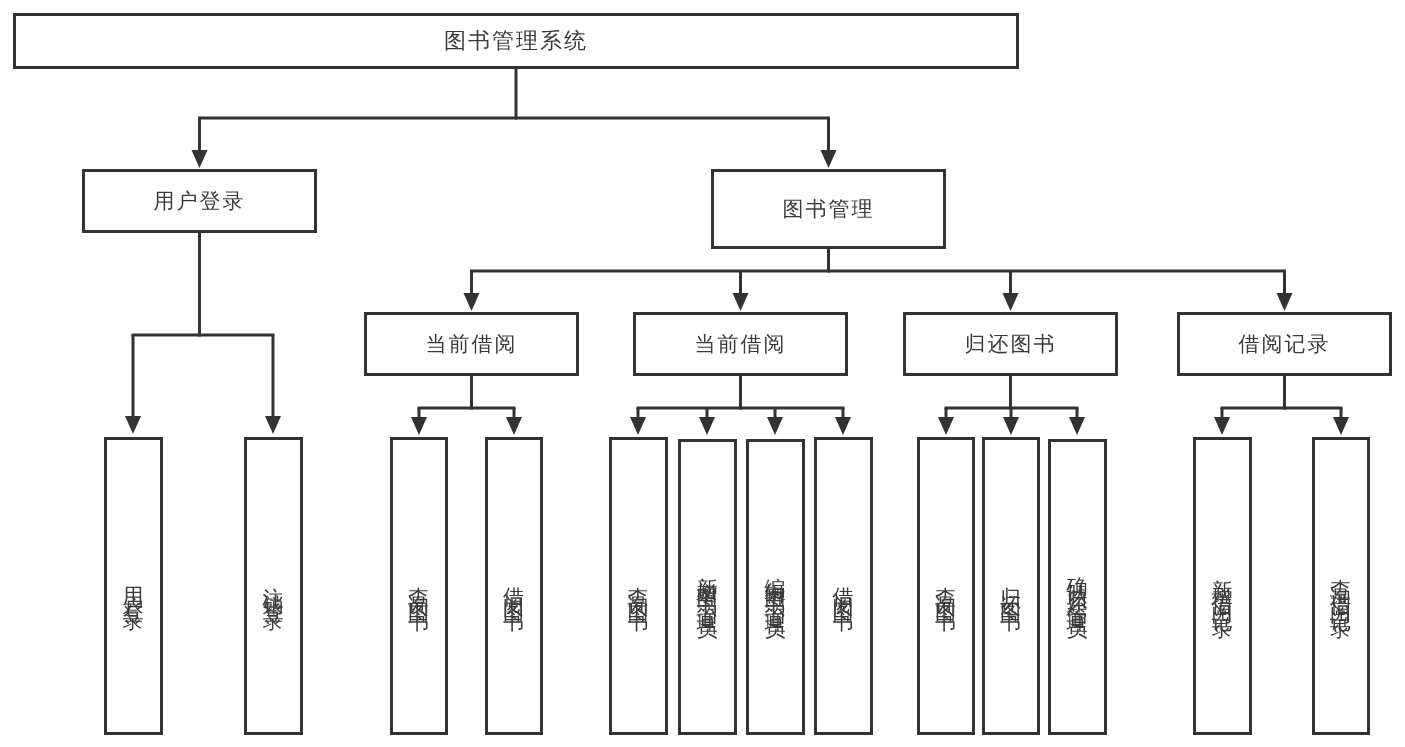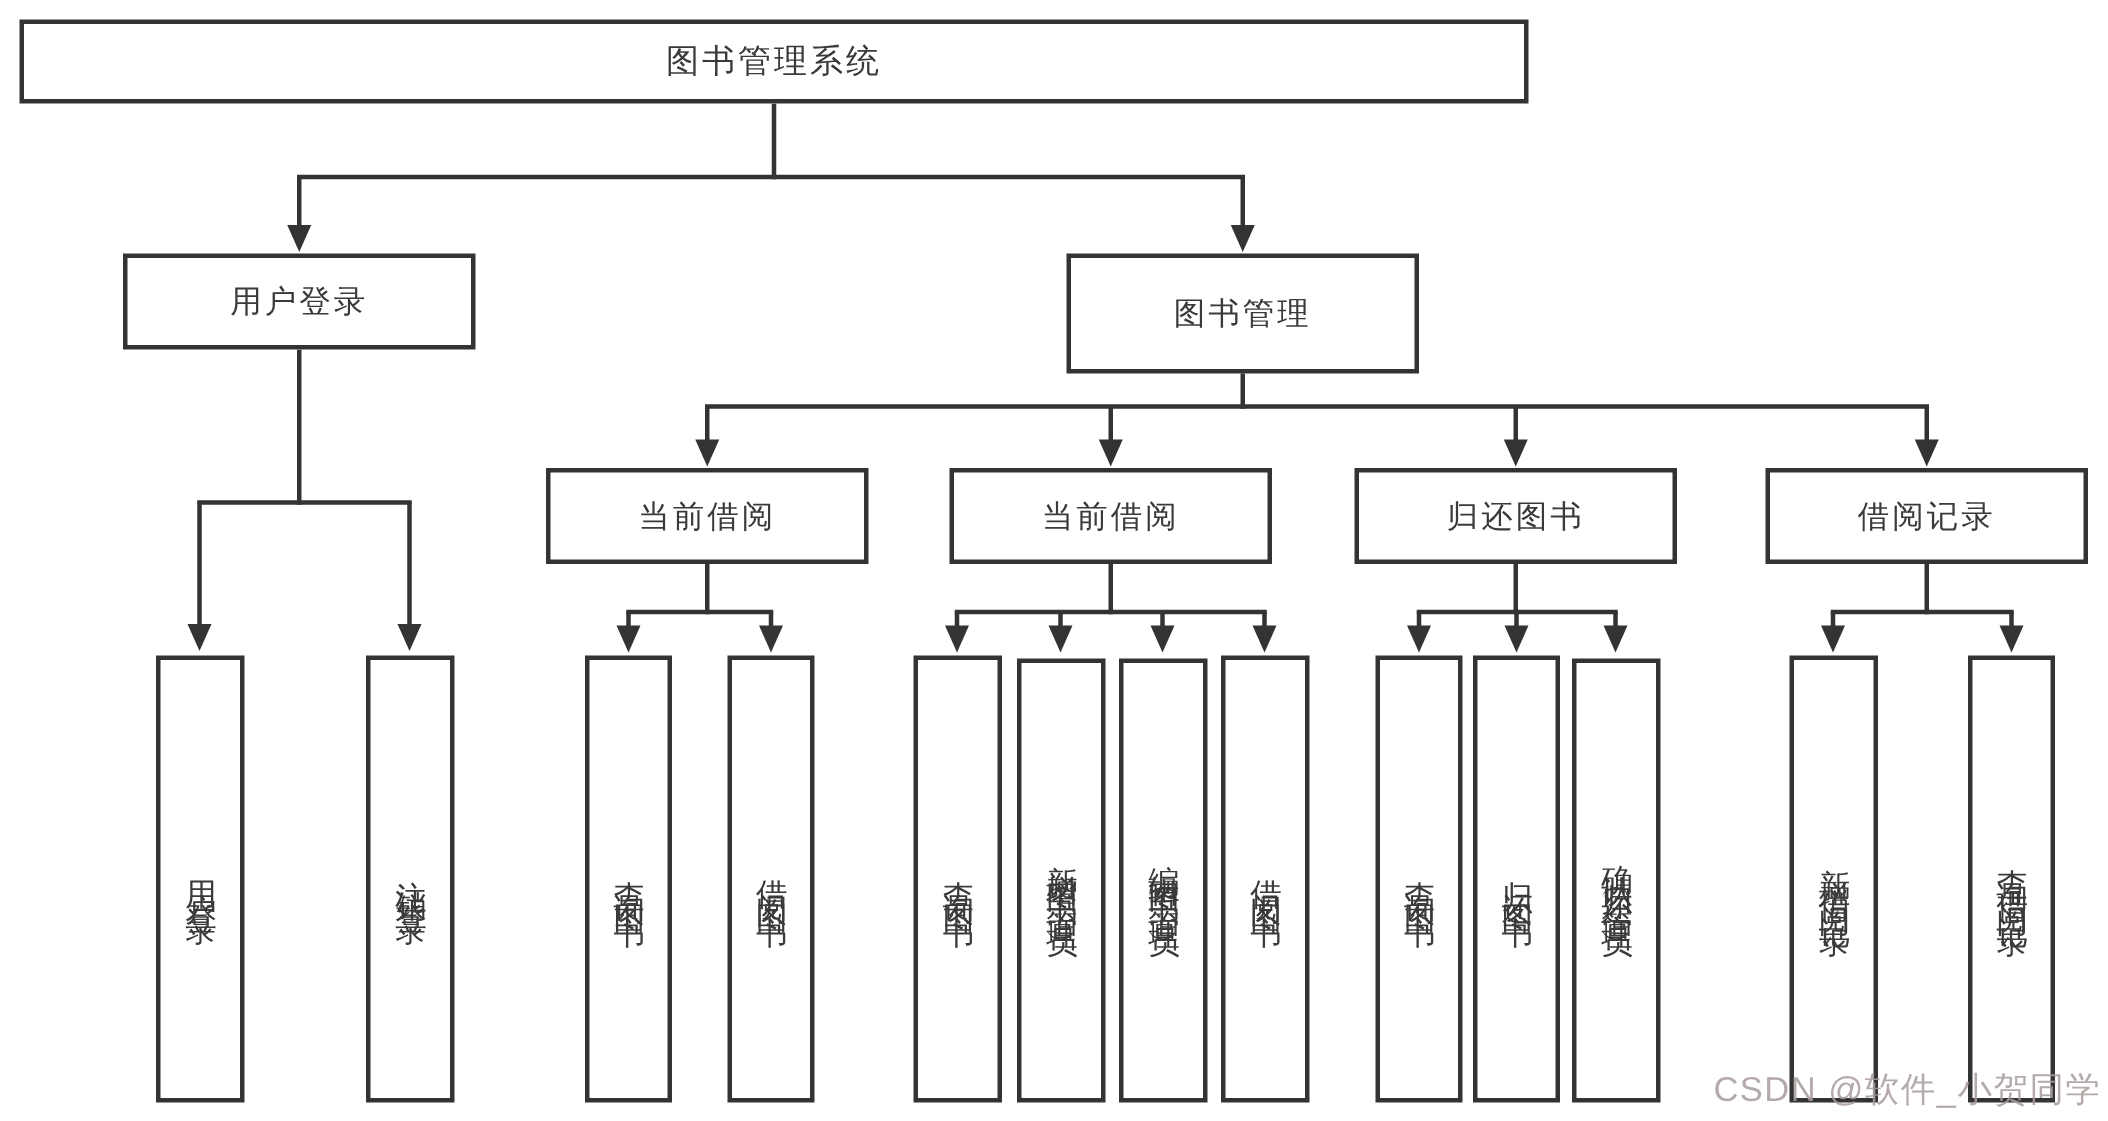--- a/index.html
+++ b/index.html
@@ -184,15 +184,14 @@
     <span style="letter-spacing:6px">确认归还（管理员）</span>
   </div>
 
   <div class="box v" style="left:1193px;top:437px;width:59px;height:298px">
     <span>新增借阅记录</span>
   </div>
   <div class="box v" style="left:1312px;top:437px;width:58px;height:298px">
     <span>查询借阅记录</span>
   </div>
 
-  <div class="watermark">CSDN @软件_小贺同学</div>
 
 </div>
 
 </body></html>

